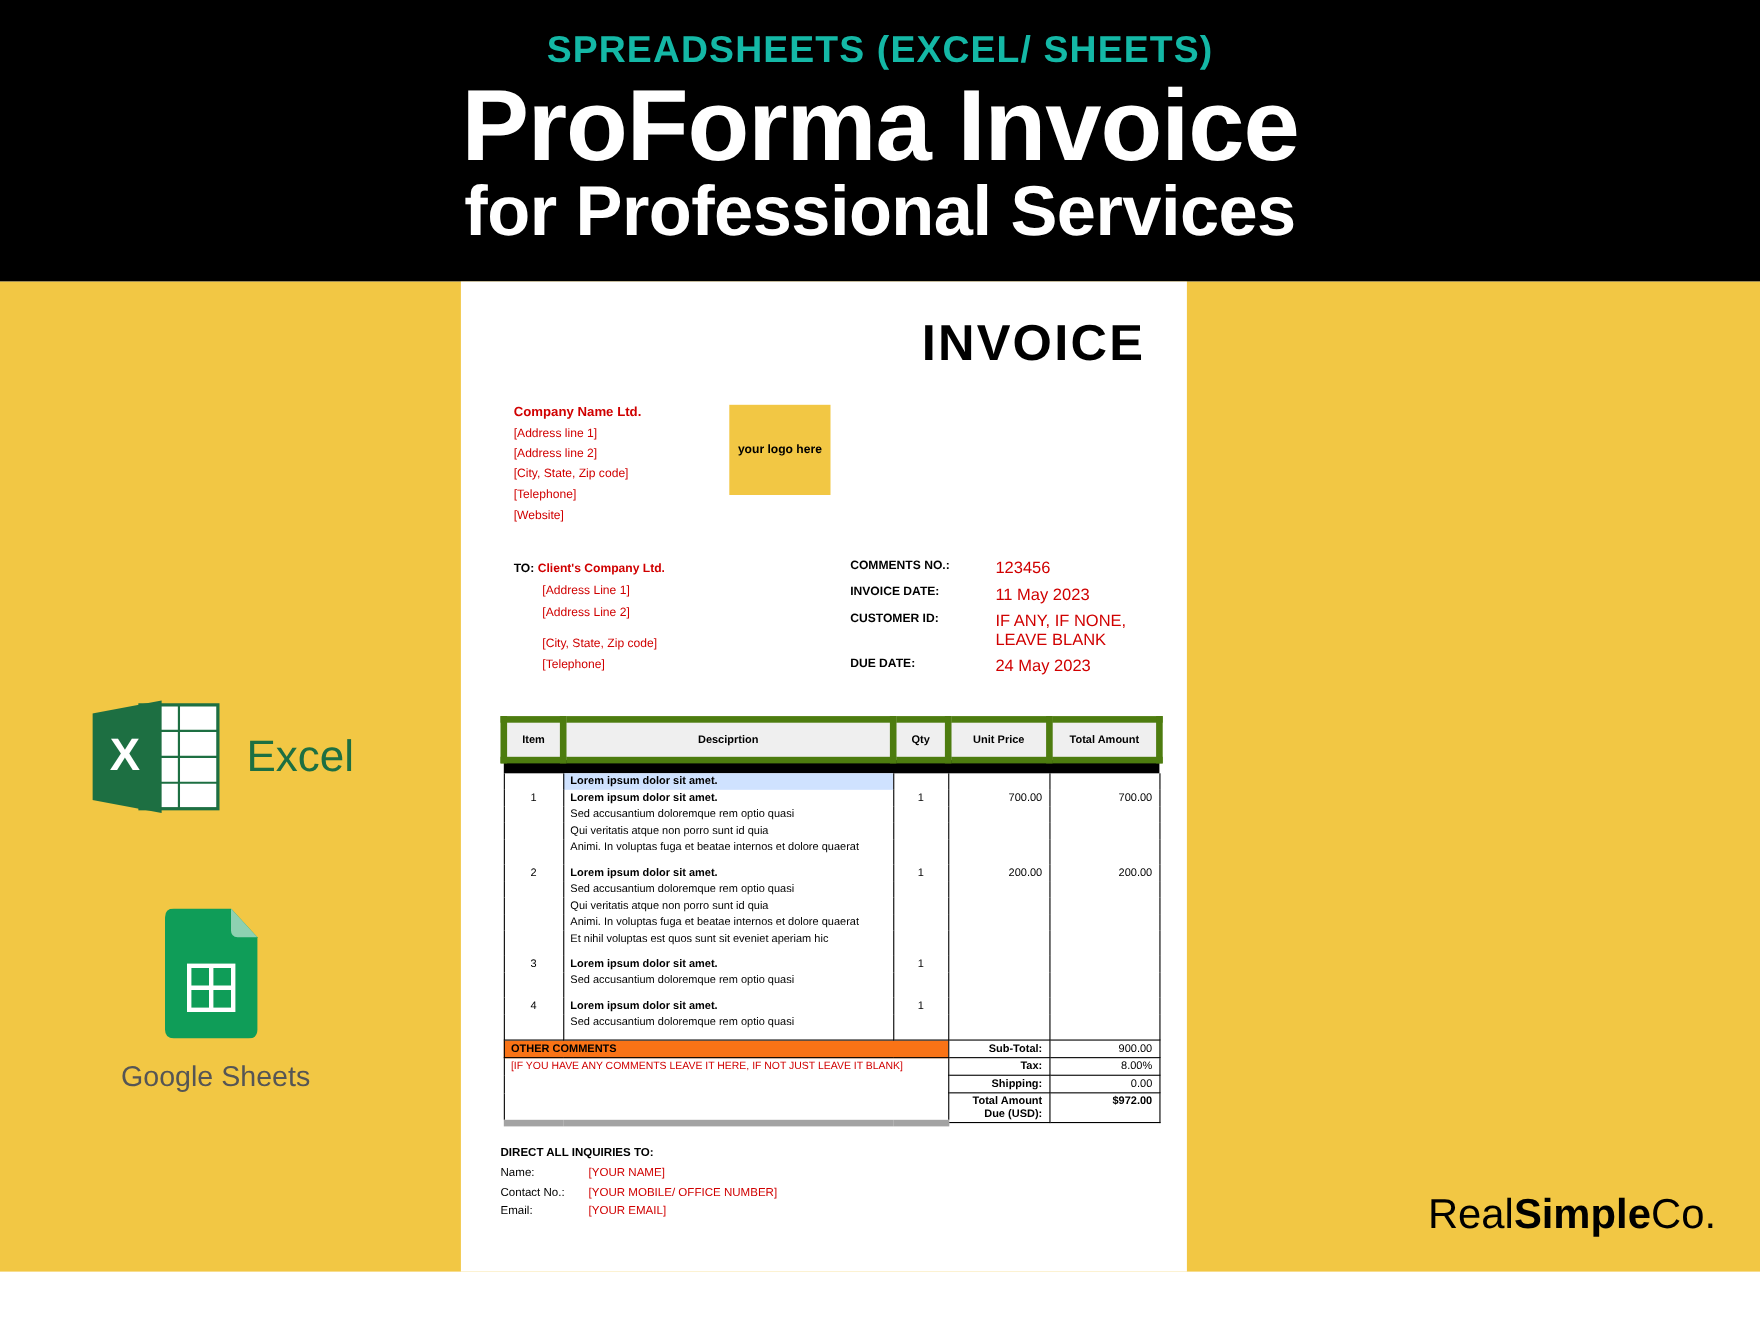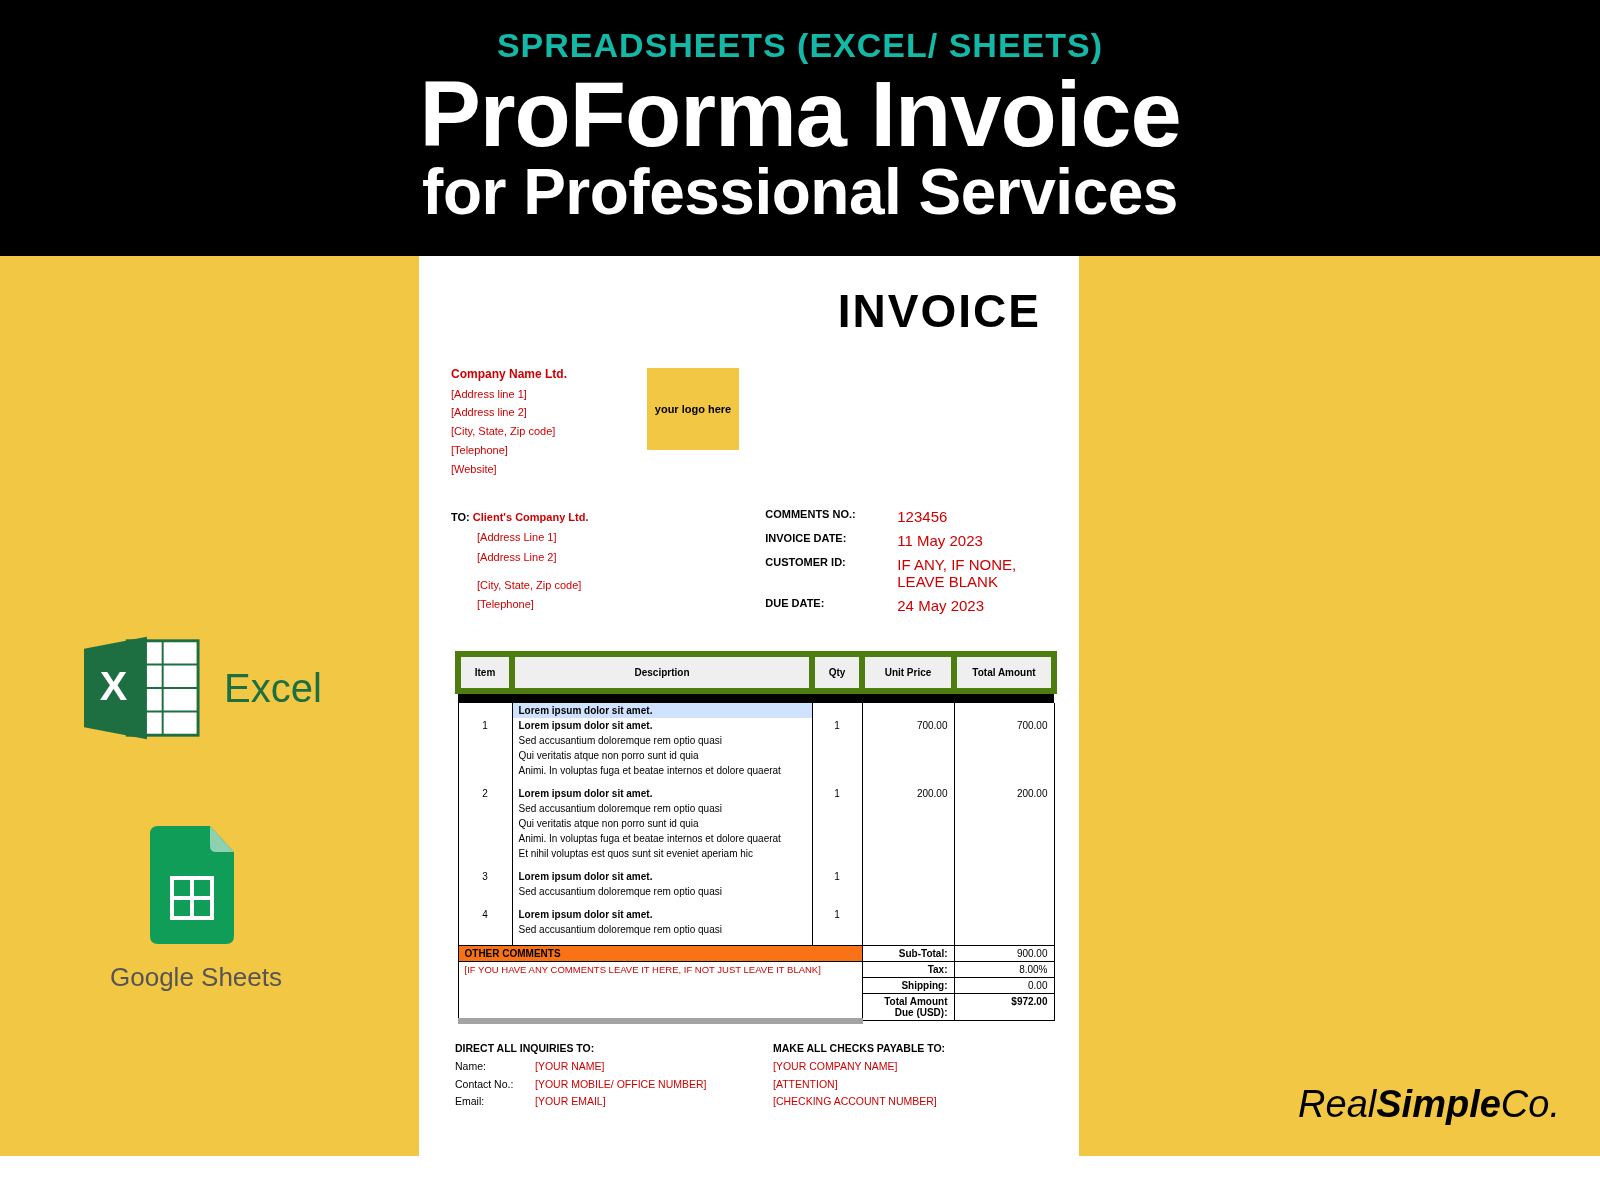--- a/index.html
+++ b/index.html
@@ -12,21 +12,21 @@
   .hero .subtitle { font-weight: 800; font-size: 64px; line-height: 1; margin-top: 2px; letter-spacing: -0.5px; }
 
   
   .body-area { background: #f2c744; width: 1600px; height: 900px; position: relative; }
 
   
   .page {
     position: absolute; top: 0; left: 419px; width: 660px; height: 900px;
     background: #fff; display: flex; flex-direction: column;
   }
-  .page-inner { padding: 28px 28px 12px 32px; }
+  .page-inner { padding: 28px 28px 12px 32px; margin-left: 16px; }
 
   .inv-heading { text-align: right; font-size: 46px; font-weight: 900; letter-spacing: 2px; padding-right: 10px; }
 
   .company-row { display: flex; gap: 20px; margin-top: 26px; }
   .company { font-size: 11px; line-height: 1.7; }
   .company .name { color: #d00000; font-weight: 700; font-size: 12px; }
   .company div { color: #d00000; }
   .logo-box {
     width: 92px; height: 82px; background: #f2c744;
     display: flex; align-items: center; justify-content: center; text-align: center;
@@ -77,21 +77,21 @@
   .badge-excel { position: absolute; left: 84px; top: 378px; display: flex; align-items: center; gap: 22px; }
   .excel-text { color: #1d6f42; font-size: 40px; font-weight: 500; }
   .badge-sheets { position: absolute; left: 110px; top: 570px; text-align: center; }
   .sheets-text { color: #555; font-size: 26px; margin-top: 14px; }
 
   
   .excel-svg { width: 118px; height: 108px; }
   .sheets-svg { width: 92px; height: 118px; }
 
   
-  .brand { position: absolute; right: 40px; bottom: 30px; font-size: 38px; font-weight: 500; font-style: italic; }
+  .brand { position: absolute; right: 40px; bottom: 30px; font-size: 38px; font-weight: 500; }
   .brand b { font-weight: 800; }
 </style>
 </head>
 <body>
 
 <div class="hero">
   <div class="eyebrow">SPREADSHEETS (EXCEL/ SHEETS)</div>
   <div class="title">ProForma Invoice</div>
   <div class="subtitle">for Professional Services</div>
 </div>
@@ -317,21 +317,15 @@
           </div>
         <div class="row">
             <span class="k">Contact No.:</span>
             <span class="v">[YOUR MOBILE/ OFFICE NUMBER]</span>
           </div>
         <div class="row">
             <span class="k">Email:</span>
             <span class="v">[YOUR EMAIL]</span>
           </div>
       </div>
-      <div class="footer-col">
-        <h4>MAKE ALL CHECKS PAYABLE TO:</h4>
-        <span class="vline">[YOUR COMPANY NAME]</span>
-        <span class="vline">[ATTENTION]</span>
-        <span class="vline">[CHECKING ACCOUNT NUMBER]</span>
-      </div>
     </div>
   </div>
 </div>
 
 </body></html>

